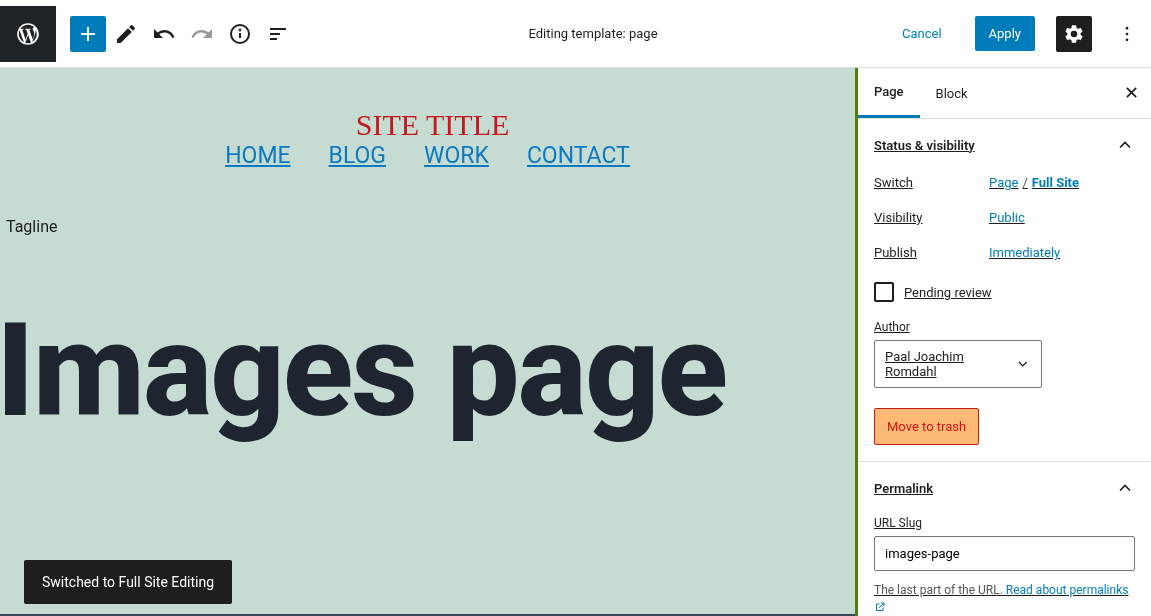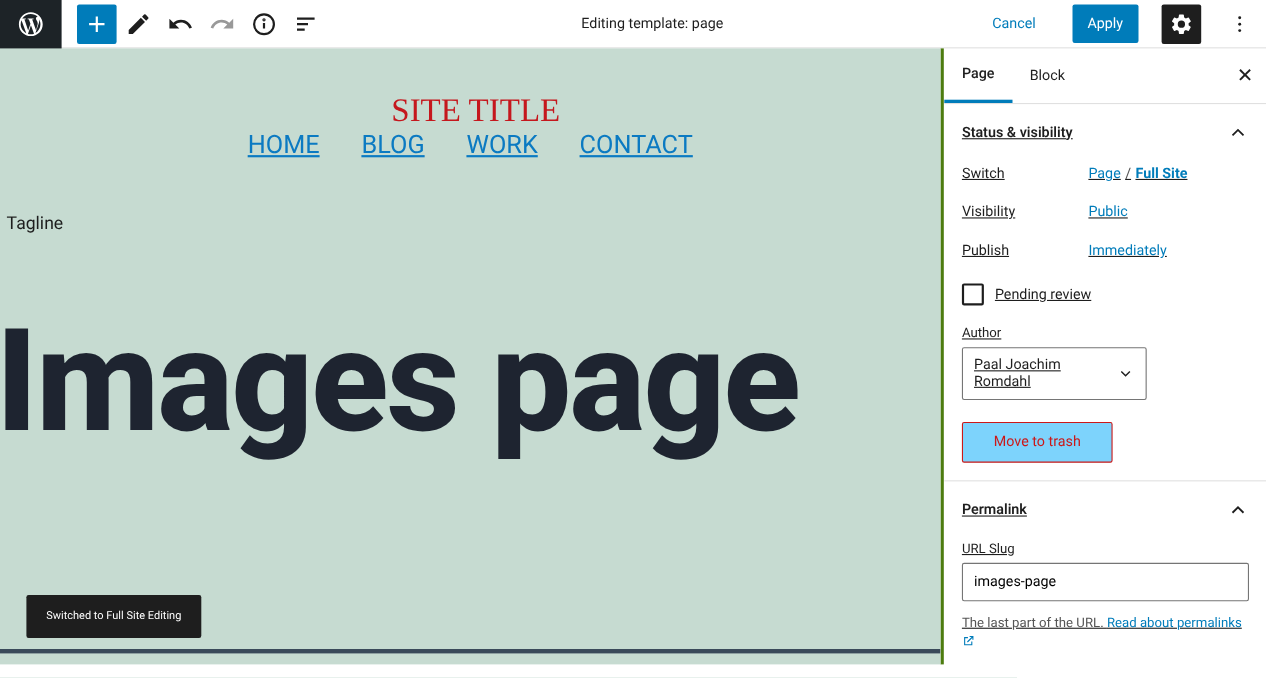--- a/index.html
+++ b/index.html
@@ -1,18 +1,18 @@
 <!DOCTYPE html>
 <html><head>
 <meta charset="utf-8">
 <style>
 * { margin: 0; padding: 0; box-sizing: border-box; font-family: -apple-system, BlinkMacSystemFont, "Segoe UI", Roboto, sans-serif; }
 body { width: 1151px; height: 616px; overflow: hidden; background: #fff; position: relative; }
 
-.topbar { height: 44px; border-bottom: 1px solid #e0e0e0; display: flex; align-items: center; }
+.topbar { height: 68px; border-bottom: 1px solid #e0e0e0; display: flex; align-items: center; }
 .wp-logo { width: 56px; height: 56px; background: #1d2327; display: flex; align-items: center; justify-content: center; color: #fff; }
 .wp-logo svg { width: 26px; height: 26px; }
 .toolbar-left { display: flex; align-items: center; gap: 2px; padding-left: 14px; }
 .tb-btn { width: 36px; height: 36px; display: flex; align-items: center; justify-content: center; border: none; background: transparent; cursor: pointer; border-radius: 2px; }
 .tb-add { background: #007cba; color: #fff; border-radius: 2px; }
 .tb-add svg, .tb-icon svg { width: 24px; height: 24px; }
 .tb-icon { color: #1e1e1e; }
 .tb-icon.dim { color: #999; }
 .topbar-center { flex: 1; text-align: center; font-size: 13px; color: #1e1e1e; font-weight: 400; }
 .topbar-right { display: flex; align-items: center; gap: 21px; padding-right: 10px; }
@@ -23,40 +23,40 @@
 
 .main { display: flex; height: calc(616px - 56px); }
 .canvas { flex: 1; background: #c6dbd1; position: relative; overflow: hidden; }
 .site-header { display: flex; align-items: center; padding: 40px 10px 10px 20px; flex-direction: column; }
 .site-title { font-family: Georgia, serif; font-size: 30px; color: #c5171d; font-weight: 400; }
 .nav { display: flex; gap: 38px; padding-right: 10px; }
 .nav a { color: #0b7ac2; text-decoration: underline; font-size: 23px; }
 .tagline { font-size: 16px; color: #1e1e1e; padding: 38px 0 0 6px; }
 .page-title { font-size: 130px; font-weight: 800; color: #1e2430; line-height: 1; margin-top: 70px; letter-spacing: -2px; margin-left: -4px; }
 .canvas-footer { position: absolute; bottom: 6px; left: 0; right: 0; height: 8px; border-top: 4px solid #3a4a5a; }
-.toast { position: absolute; bottom: 24px; left: 24px; background: #1e1e1e; color: #fff; padding: 14px 18px; font-size: 10px; border-radius: 2px; }
+.toast { position: absolute; bottom: 24px; left: 24px; background: #1e1e1e; color: #fff; padding: 14px 18px; font-size: 14px; border-radius: 2px; }
 
 .sidebar { width: 296px; border-left: 3px solid #4d7c0f; overflow-y: auto; font-size: 13px; color: #1e1e1e; }
 .tabs { display: flex; border-bottom: 1px solid #e0e0e0; position: relative; }
 .tab { padding: 16px; background: none; border: none; font-size: 13px; cursor: pointer; color: #1e1e1e; }
 .tab.active { font-weight: 500; border-bottom: 3px solid #007cba; }
 .tab-close { position: absolute; right: 12px; top: 14px; background: none; border: none; font-size: 18px; cursor: pointer; color: #1e1e1e; }
 .panel { border-bottom: 1px solid #e0e0e0; padding: 16px; text-decoration: underline; }
 .panel-head { display: flex; justify-content: space-between; align-items: center; font-weight: 600; cursor: pointer; }
 .panel-head svg { width: 20px; height: 20px; }
 .row { display: flex; align-items: center; margin-top: 20px; }
 .row-label { width: 115px; color: #1e1e1e; }
 .link { color: #007cba; cursor: pointer; }
 .link.bold { font-weight: 700; }
 .slash { color: #555; margin: 0 4px; }
 .chk-row { display: flex; align-items: center; gap: 10px; margin-top: 22px; }
 .chk { width: 20px; height: 20px; border: 2px solid #1e1e1e; border-radius: 2px; }
 .field-label { font-size: 12px; color: #1e1e1e; margin-top: 18px; display: block; }
 .select { width: 168px; border: 1px solid #757575; padding: 8px 10px; border-radius: 2px; margin-top: 6px; display: flex; justify-content: space-between; align-items: center; cursor: pointer; background: #fff; }
-.btn-trash { border: 1px solid #cc1818; color: #cc1818; background: #7dd3fc; padding: 10px 28px; margin-top: 20px; border-radius: 2px; cursor: pointer; font-size: 13px; }
+.btn-trash { border: 1px solid #cc1818; color: #cc1818; background: #fdba74; padding: 10px 12px; margin-top: 20px; border-radius: 2px; cursor: pointer; font-size: 13px; }
 .text-input { width: 100%; border: 1px solid #757575; padding: 9px 10px; border-radius: 2px; margin-top: 6px; font-size: 13px; }
 .helper { font-size: 12px; color: #555; margin-top: 10px; line-height: 1.5; }
 .helper a { color: #007cba; }
 .ext-icon { width: 12px; height: 12px; display: inline-block; vertical-align: -1px; }
 </style>
 </head>
 <body>
 
 <div class="topbar">
   <div class="wp-logo">

